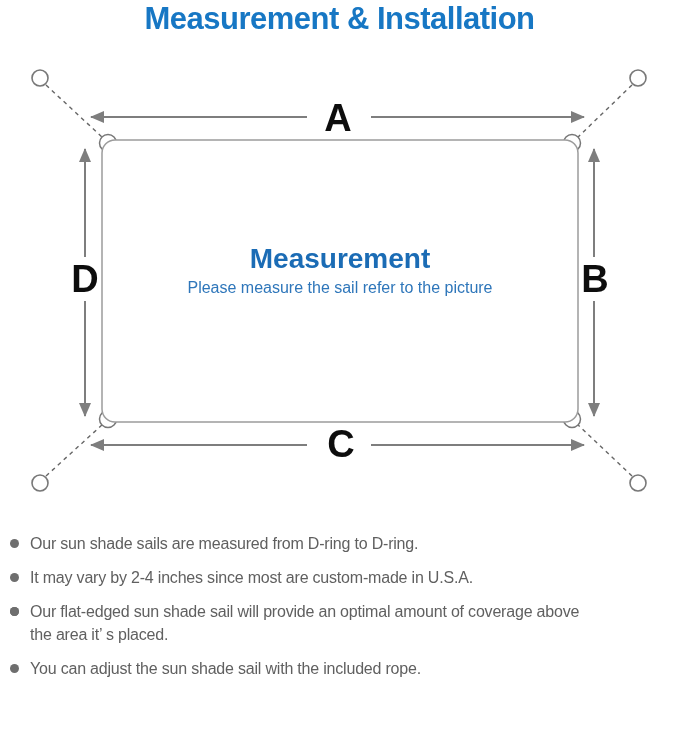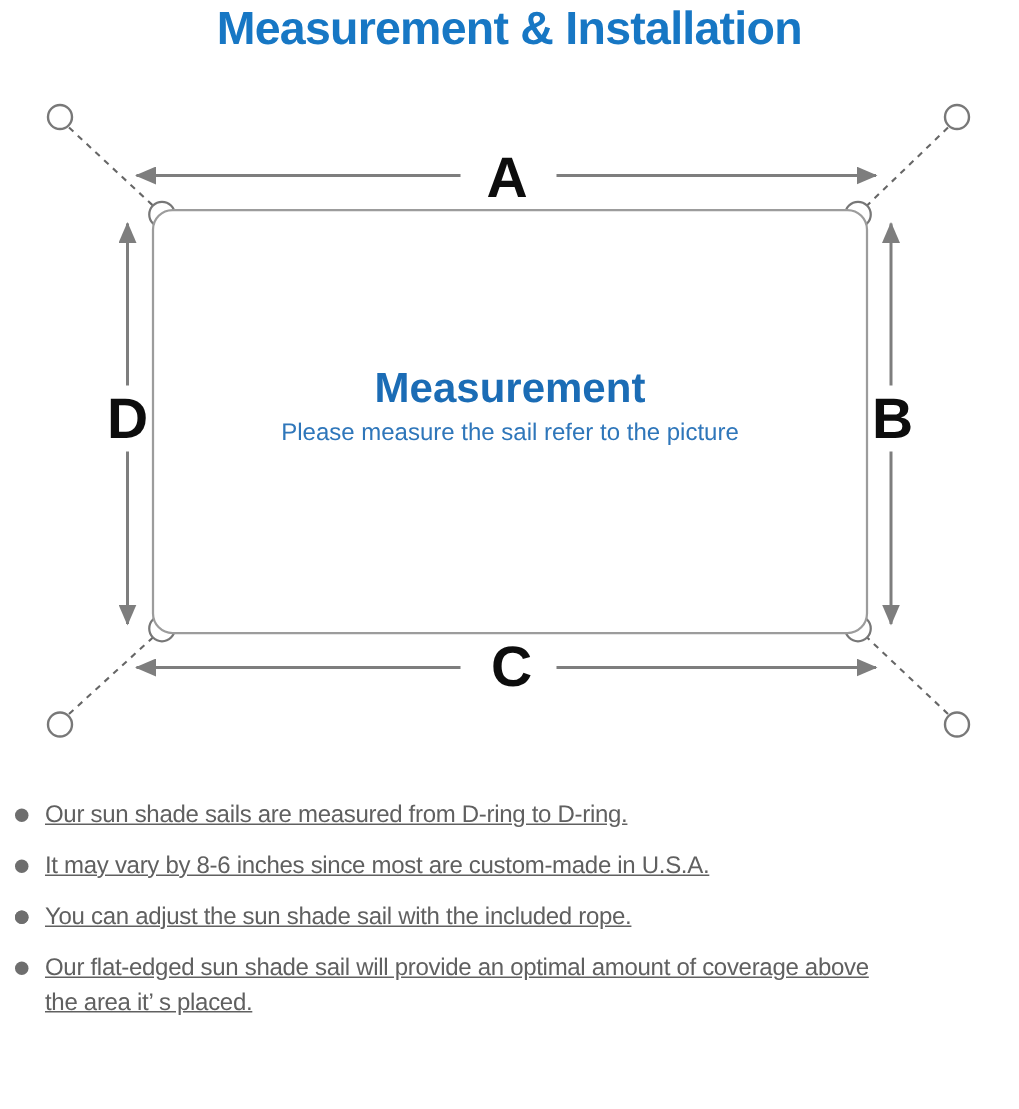--- a/index.html
+++ b/index.html
@@ -48,21 +48,20 @@
     width: 679px;
   }
   .bullet-item {
     position: relative;
     padding-left: 30px;
     margin-bottom: 11px;
     color: #606060;
     font-size: 16px;
     letter-spacing: -0.2px;
     line-height: 23px;
-    text-decoration: underline;
   }
   .dot {
     position: absolute;
     left: 10px;
     top: 7px;
     width: 9px;
     height: 9px;
     border-radius: 50%;
     background: #6e6e6e;
   }
@@ -131,32 +130,32 @@
 
   <div class="bullets">
 
     <div class="bullet-item">
       <span class="dot"></span>
       <div class="bullet-line">Our sun shade sails are measured from D-ring to D-ring.</div>
     </div>
 
     <div class="bullet-item">
       <span class="dot"></span>
-      <div class="bullet-line">It may vary by 8-6 inches since most are custom-made in U.S.A.</div>
+      <div class="bullet-line">It may vary by 2-4 inches since most are custom-made in U.S.A.</div>
     </div>
 
     <div class="bullet-item">
       <span class="dot"></span>
     </div>
 
     <div class="bullet-item">
       <span class="dot"></span>
-      <div class="bullet-line">You can adjust the sun shade sail with the included rope.</div>
+      <div class="bullet-line">Our flat-edged sun shade sail will provide an optimal amount of coverage above</div>
+      <div class="bullet-line">the area it’ s placed.</div>
     </div>
 
     <div class="bullet-item">
       <span class="dot"></span>
-      <div class="bullet-line">Our flat-edged sun shade sail will provide an optimal amount of coverage above</div>
-      <div class="bullet-line">the area it’ s placed.</div>
+      <div class="bullet-line">You can adjust the sun shade sail with the included rope.</div>
     </div>
 
   </div>
 </div>
 
 </body></html>

